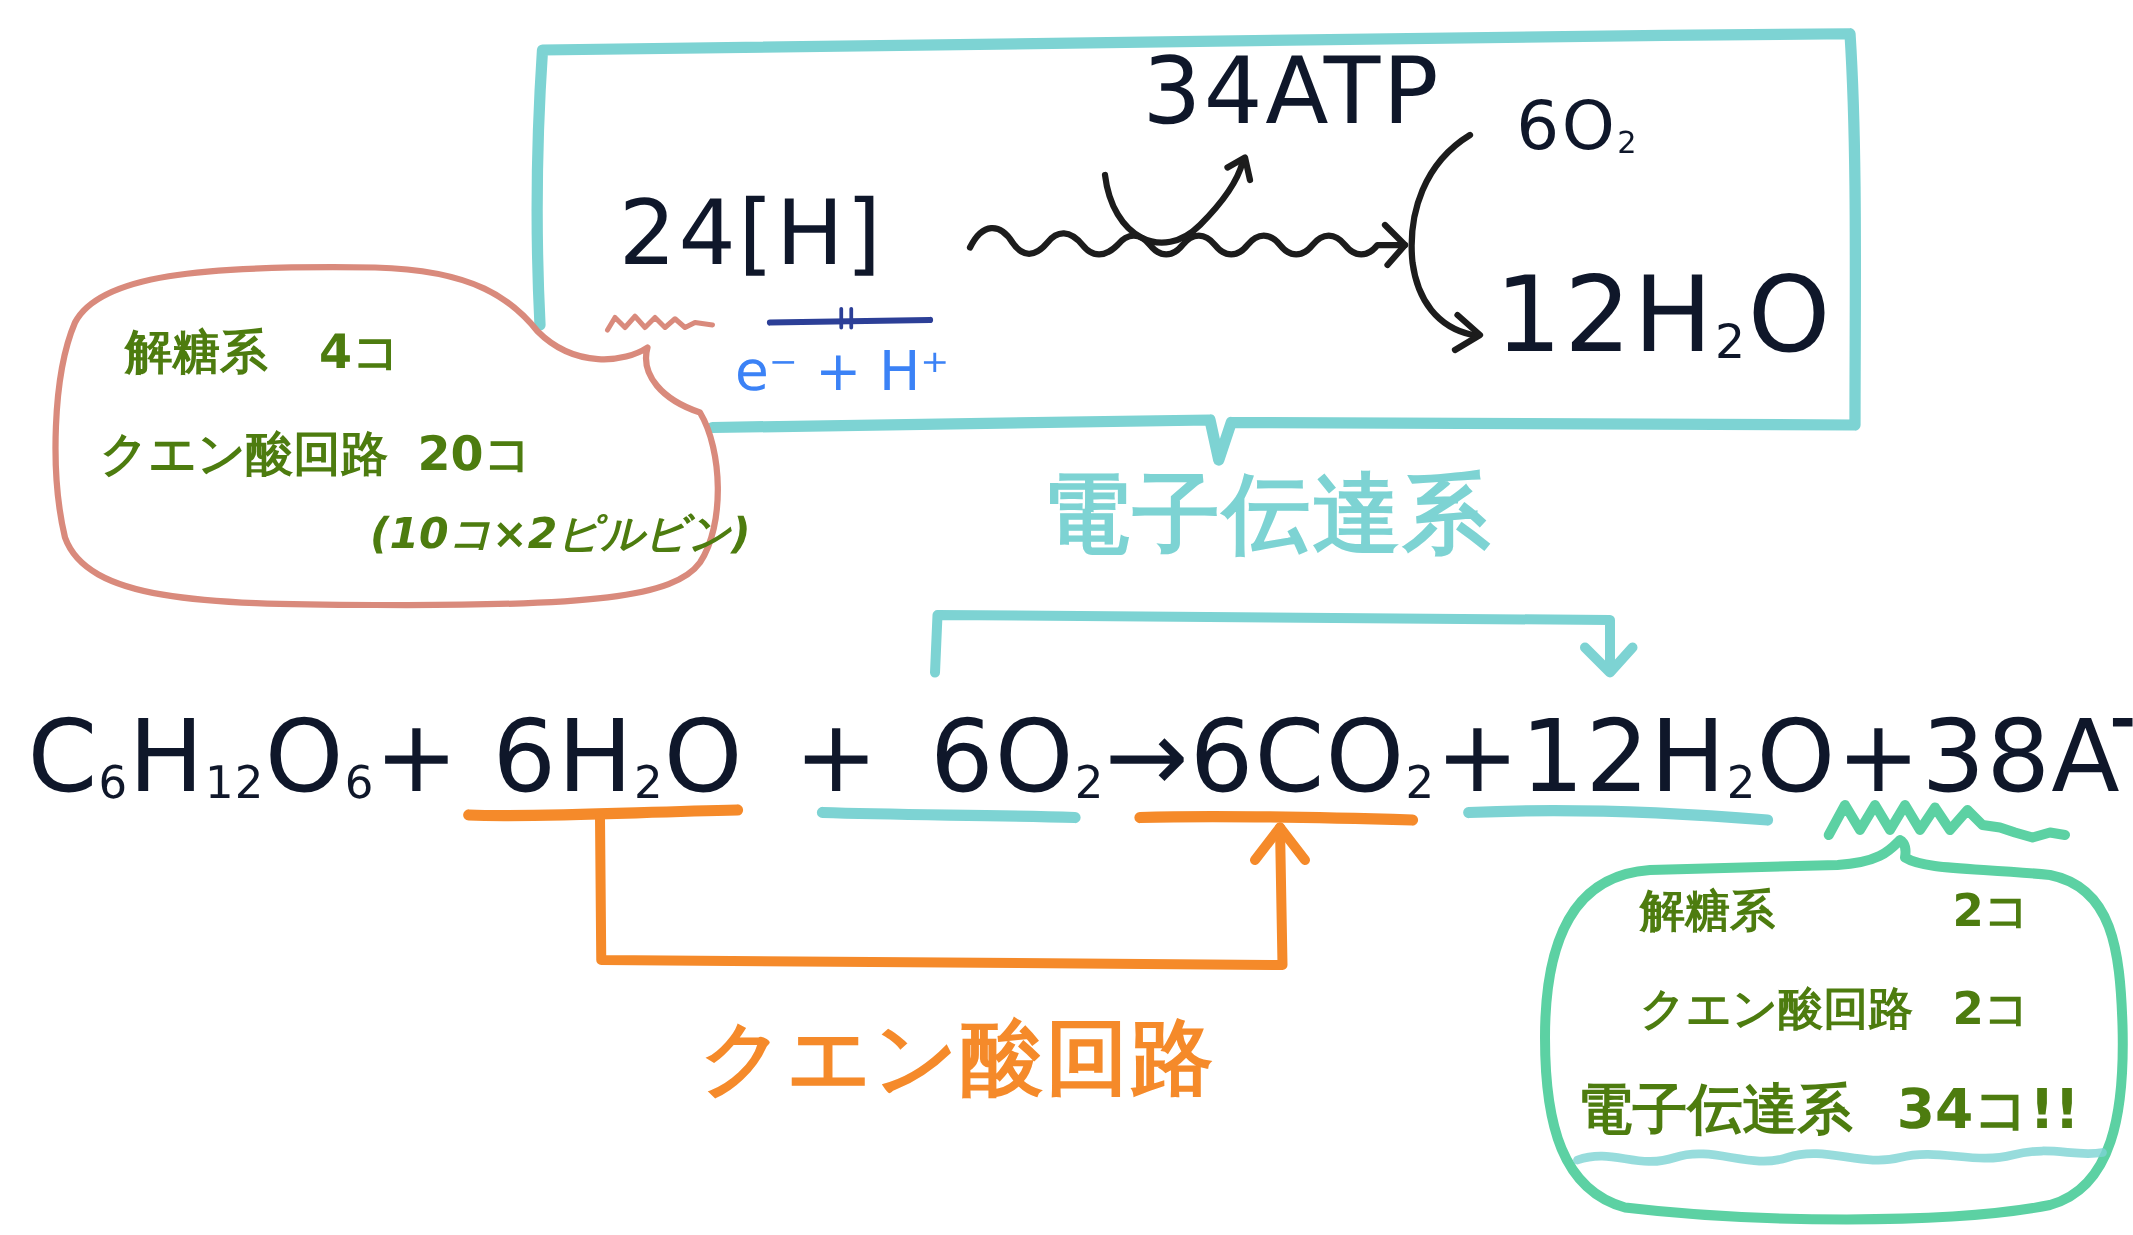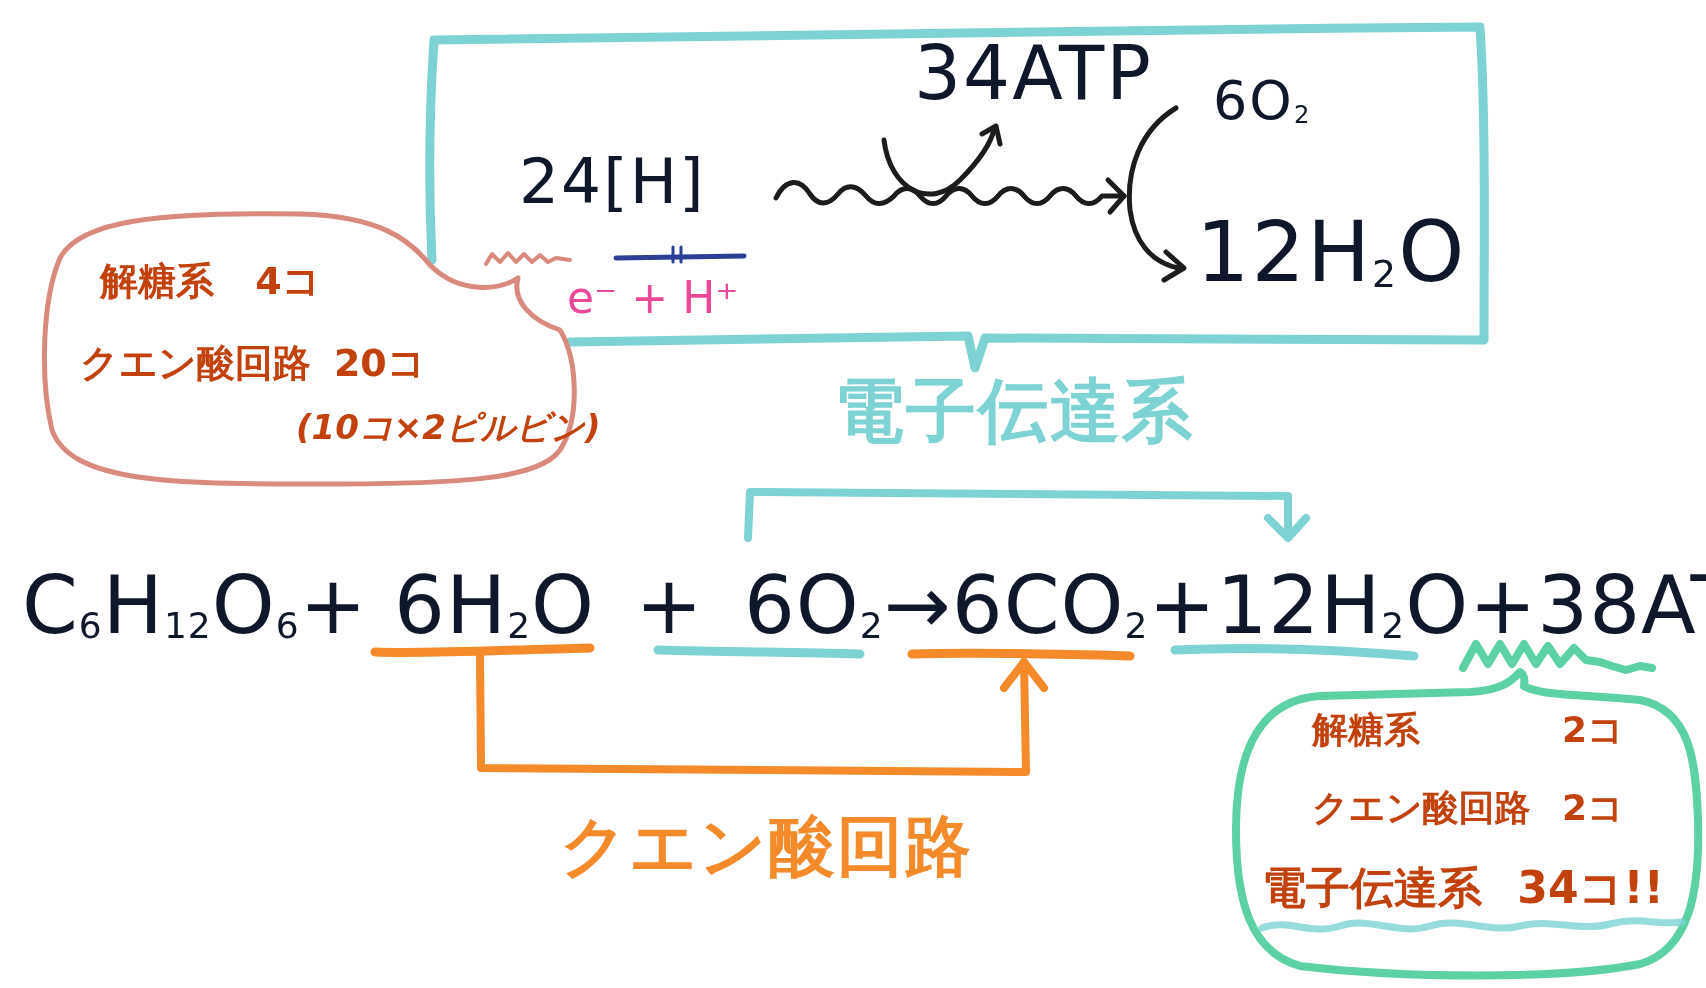--- a/index.html
+++ b/index.html
@@ -3,21 +3,21 @@
 <meta charset="utf-8">
 <style>
   html, body { margin: 0; padding: 0; background: #ffffff; }
   body { width: 1706px; height: 988px; position: relative; overflow: hidden;
          font-family: "DejaVu Sans", sans-serif; color: #1a1a1a; }
   svg.canvas { position: absolute; left: 0; top: 0; width: 1706px; height: 988px; }
   .t { position: absolute; white-space: nowrap; line-height: 1; }
   .ink { color: #0f172a; }
   .big { font-size: 78px; font-weight: 400; letter-spacing: 2px; }
   .sub { font-size: 0.45em; vertical-align: -0.15em; }
-  .note { font-size: 38px; font-weight: bold; color: #c2410c; }
+  .note { font-size: 38px; font-weight: bold; color: #4d7c0f; }
 </style>
 </head>
 <body>
 
 <svg class="canvas" viewBox="0 0 1706 988">
   <g fill="none" stroke-linecap="round" stroke-linejoin="round">
 
     <path d="M432 260 C428 180 430 100 434 40 C700 34 1100 30 1480 27 C1486 120 1484 240 1484 340 L985 338 L975 368 L968 336 L570 342" stroke="#7dd3d3" stroke-width="9"></path>
 
     <path d="M430 265 C460 295 500 290 518 278 C512 300 530 320 560 330 C578 360 580 420 560 450 C540 478 470 485 300 484 C160 484 70 480 52 430 C40 380 42 300 60 258 C80 220 160 212 300 214 C380 216 410 240 430 265" stroke="#d98a7c" stroke-width="5"></path>
@@ -48,22 +48,22 @@
     <path d="M912 654 C980 652 1060 654 1130 656" stroke="#f58a2a" stroke-width="9"></path>
     <path d="M480 654 L481 768 L1026 772 L1024 662" stroke="#f58a2a" stroke-width="8"></path>
     <path d="M1004 688 L1024 662 L1044 688" stroke="#f58a2a" stroke-width="8"></path>
 
     <path d="M1524 686 C1526 674 1520 672 1520 672 C1512 680 1504 690 1470 692 L1320 696 C1260 700 1236 750 1236 830 C1236 900 1250 952 1300 966 C1400 978 1560 980 1640 964 C1690 950 1700 890 1698 820 C1696 760 1690 710 1640 700 C1580 694 1540 696 1524 686" stroke="#5cd1a3" stroke-width="8"></path>
 
     <path d="M1262 928 C1290 918 1310 936 1340 926 C1370 916 1400 936 1430 926 C1460 916 1490 934 1520 926 C1550 918 1580 932 1610 924 C1640 916 1660 926 1682 922" stroke="#7dd3d3" stroke-width="7" opacity="0.8"></path>
   </g>
 </svg>
 
-<div class="t ink big" style="left:495px; top:150px; font-size:63px;margin-left:24px;">24[H]</div>
-<div class="t" style="left:567px; top:276px; font-size:44px; color:#ec4899;">e⁻ + H⁺</div>
+<div class="t ink big" style="left:495px; top:150px; font-size:72px;">24[H]</div>
+<div class="t" style="left:588px; top:276px; font-size:44px; color:#3b82f6;">e⁻ + H⁺</div>
 <div class="t ink big" style="left:914px; top:36px; font-size:74px;">34ATP</div>
 <div class="t ink big" style="left:1213px; top:74px; font-size:54px;text-align:center;">
   <span>6O</span><span class="sub">2</span>
 </div>
 <div class="t ink big" style="left:1196px; top:210px; font-size:84px;">
   <span>12H</span><span class="sub">2</span><span>O</span>
 </div>
 
 <div class="t note" style="left:100px; top:262px;">
   <span>解糖系</span>

